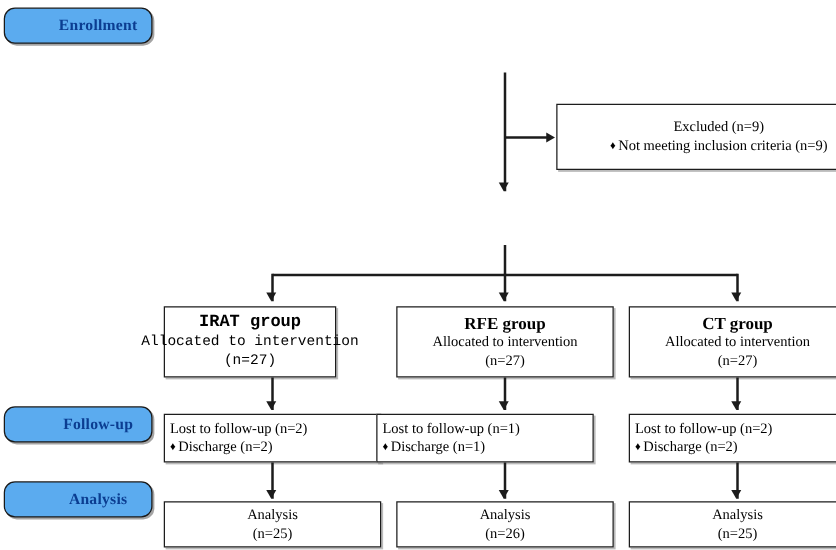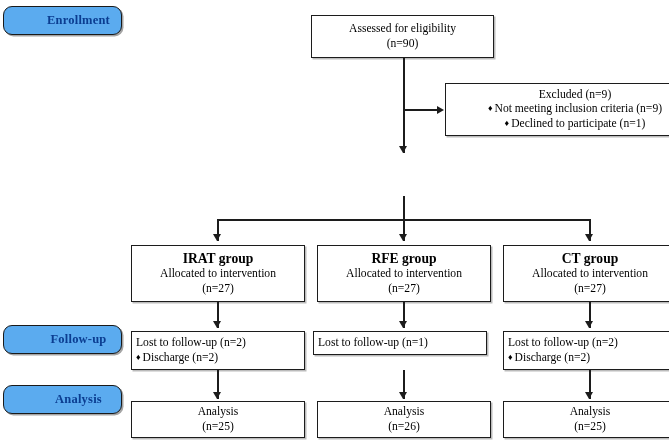--- a/index.html
+++ b/index.html
@@ -111,55 +111,48 @@
 
 
   <div class="stage-pill" style="left:3px; top:325px; width:119px; height:29px;">
     <span>Follow-up</span>
   </div>
 
   <div class="stage-pill" style="left:3px; top:385px; width:119px; height:29px;">
     <span>Analysis</span>
   </div>
 
-  <div class="box centered" style="left:311px; top:15px; width:183px; height:43px;">
-    <div class="ln">Assessed for eligibility</div>
-    <div class="ln">(n=90)</div>
-  </div>
 
   <div class="vline" style="left:403px; top:58px; height:95px;"></div>
   <div class="arrow-down" style="left:399px; top:146px;"></div>
 
   <div class="hline" style="left:404px; top:109px; width:36px;"></div>
   <div class="arrow-right" style="left:437px; top:105.5px;"></div>
 
   <div class="box leftal" style="left:445px; top:83px; width:256px; height:53px;align-items:center;">
     <div class="ln">Excluded (n=9)</div>
     <div class="bullet-line">
       <span class="bullet-glyph">♦</span><span>Not meeting inclusion criteria (n=9)</span>
     </div>
-    <div class="bullet-line">
-      <span class="bullet-glyph">♦</span><span>Declined to participate (n=1)</span>
-    </div>
   </div>
 
 
   <div class="vline" style="left:403px; top:196px; height:24px;"></div>
   <div class="hline" style="left:218px; top:219px; width:372px;"></div>
 
   <div class="vline" style="left:217px; top:219px; height:22px;"></div>
   <div class="arrow-down" style="left:213px; top:234px;"></div>
 
   <div class="vline" style="left:403px; top:219px; height:22px;"></div>
   <div class="arrow-down" style="left:399px; top:234px;"></div>
 
   <div class="vline" style="left:589px; top:219px; height:22px;"></div>
   <div class="arrow-down" style="left:585px; top:234px;"></div>
 
-  <div class="box centered" style="left:131px; top:245px; width:174px; height:57px;">
+  <div class="box centered" style="left:131px; top:245px; width:138px; height:57px;font-family:Liberation Mono, monospace;">
     <div class="title">IRAT group</div>
     <div class="ln">Allocated to intervention</div>
     <div class="ln">(n=27)</div>
   </div>
 
   <div class="box centered" style="left:317px; top:245px; width:174px; height:57px;">
     <div class="title">RFE group</div>
     <div class="ln">Allocated to intervention</div>
     <div class="ln">(n=27)</div>
   </div>
@@ -179,22 +172,25 @@
   <div class="vline" style="left:589px; top:302px; height:26px;"></div>
   <div class="arrow-down" style="left:585px; top:321px;"></div>
 
   <div class="box leftal" style="left:131px; top:331px; width:174px; height:39px;">
     <div class="ln">Lost to follow-up (n=2)</div>
     <div class="bullet-line">
       <span class="bullet-glyph">♦</span><span>Discharge (n=2)</span>
     </div>
   </div>
 
-  <div class="box leftal" style="left:313px; top:331px; width:174px; height:24px;">
+  <div class="box leftal" style="left:301px; top:331px; width:174px; height:39px;">
     <div class="ln">Lost to follow-up (n=1)</div>
+    <div class="bullet-line">
+      <span class="bullet-glyph">♦</span><span>Discharge (n=1)</span>
+    </div>
   </div>
 
   <div class="box leftal" style="left:503px; top:331px; width:174px; height:39px;">
     <div class="ln">Lost to follow-up (n=2)</div>
     <div class="bullet-line">
       <span class="bullet-glyph">♦</span><span>Discharge (n=2)</span>
     </div>
   </div>
 
   <div class="vline" style="left:217px; top:370px; height:29px;"></div>

